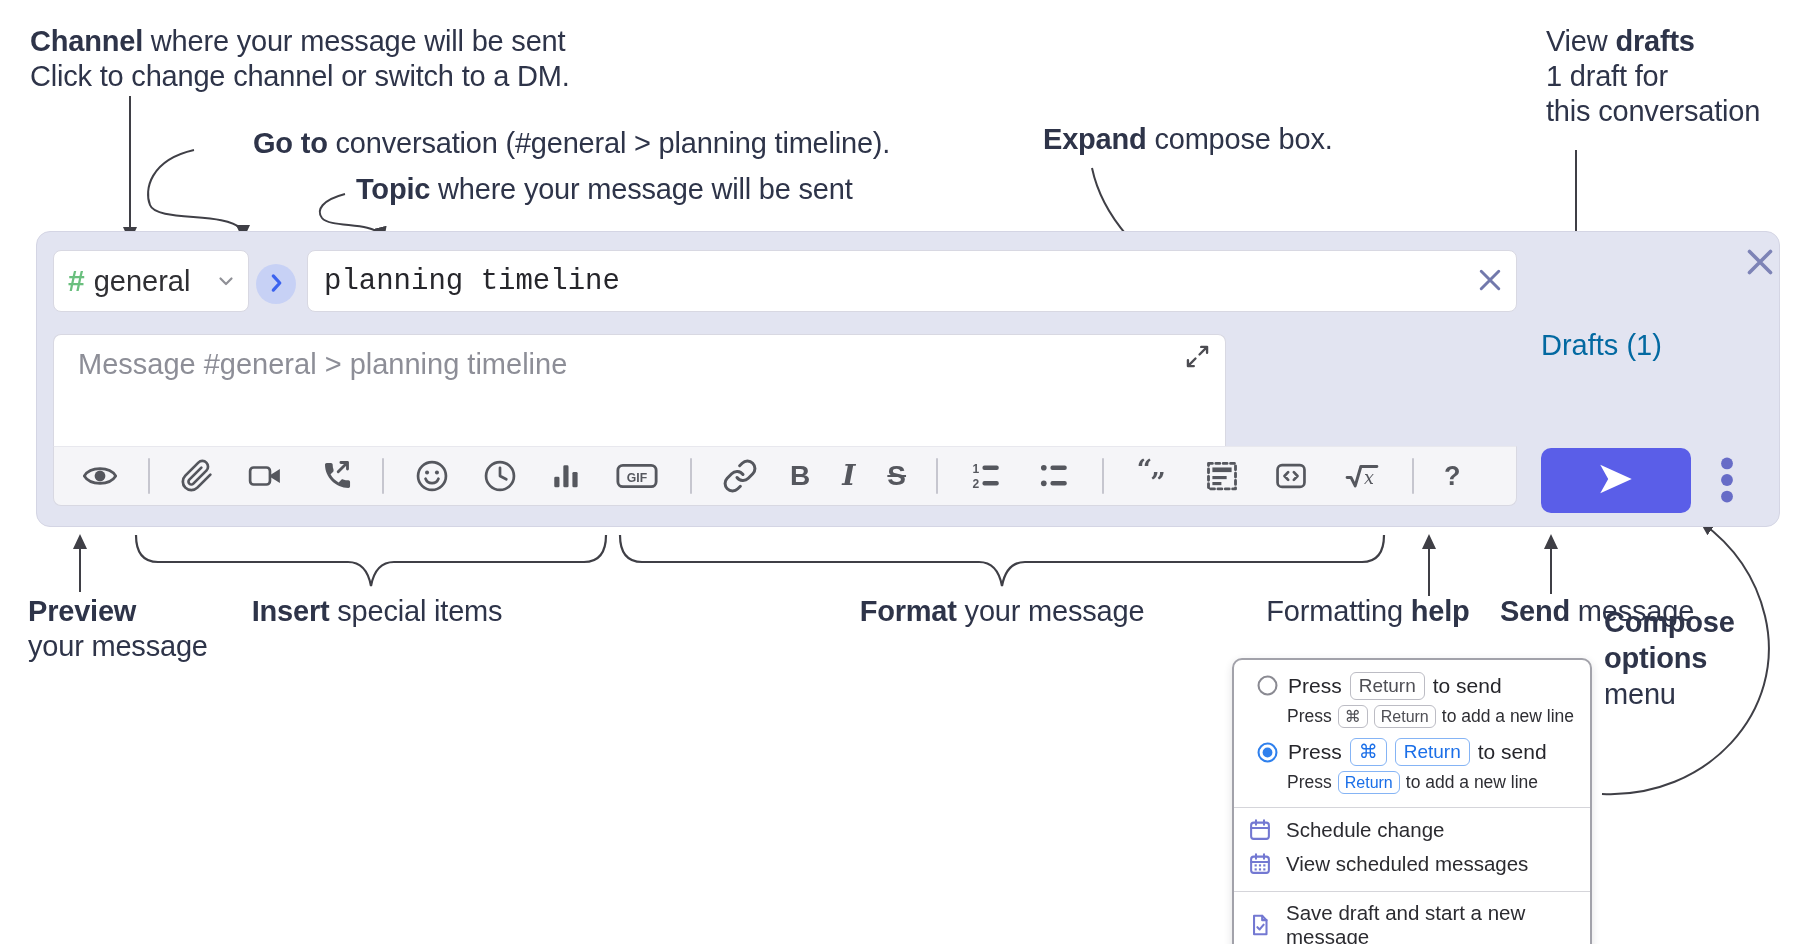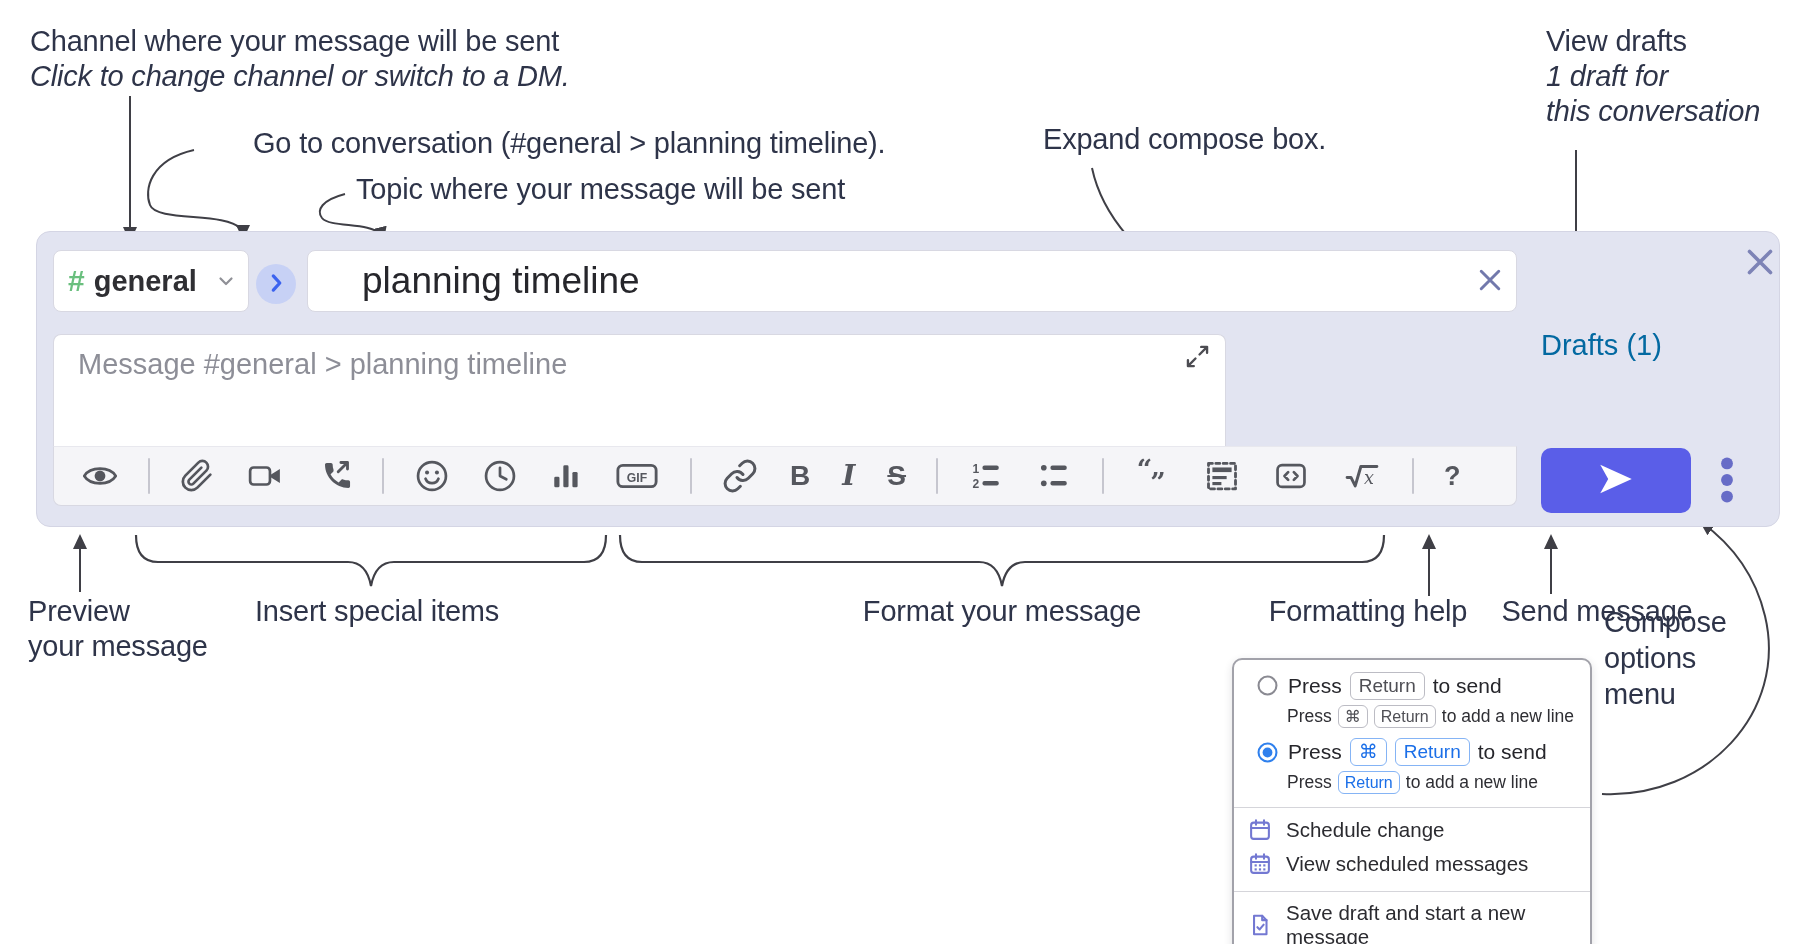--- a/index.html
+++ b/index.html
@@ -1,36 +1,36 @@
 <!DOCTYPE html>
 <html><head>
 <meta charset="utf-8">
 <style>
   html,body{margin:0;padding:0;background:#fff;}
   .stage{position:relative;width:1814px;height:944px;background:#fff;overflow:hidden;
          font-family:"Liberation Sans",sans-serif;color:#2e3449;}
   .abs{position:absolute;}
   
   .ann{position:absolute;font-size:29px;line-height:35px;color:#2e3449;white-space:nowrap;letter-spacing:-.2px;}
-  .ann b{font-weight:400;}
-  .ann .it{font-style:italic;}
+  .ann b{font-weight:700;}
+  .ann .it{}
   .center{transform:translateX(-50%);}
   
   .compose{position:absolute;left:36px;top:231px;width:1744px;height:296px;background:#e2e4f1;
            border:1px solid #d4d5e4;border-radius:14px;box-sizing:border-box;}
   .whitebox{position:absolute;background:#fff;border:1px solid #d8d8e2;border-radius:8px;box-sizing:border-box;}
   .chan-picker{left:16px;top:18px;width:196px;height:62px;display:flex;align-items:center;padding:0 10px 0 14px;cursor:pointer;}
   .chan-hash{font-size:30px;font-weight:700;color:#6abf7e;margin-right:9px;}
-  .chan-name{font-size:29px;color:#2f2f33;flex:1;font-weight:bold;}
+  .chan-name{font-size:29px;color:#2f2f33;flex:1;}
   .chan-chev{color:#8f9096;display:flex;}
   .goto-btn{position:absolute;left:219px;top:32px;width:40px;height:40px;border-radius:50%;background:#c7d1f5;
             border:none;display:flex;align-items:center;justify-content:center;cursor:pointer;color:#3c63ef;padding:0;}
   .topic-box{left:270px;top:18px;width:1210px;height:62px;display:flex;align-items:center;}
-  .topic-input{flex:1;border:none;outline:none;font-size:37px;color:#26262b;padding:0 10px 0 16px;
-               font-family:Liberation Sans, sans-serif;background:transparent;margin-left:38px;}
+  .topic-input{flex:1;border:none;outline:none;font-size:29px;color:#26262b;padding:0 10px 0 16px;
+               font-family:Liberation Mono, monospace;background:transparent;}
   .icon-btn{background:none;border:none;padding:0;cursor:pointer;display:flex;align-items:center;justify-content:center;}
   .topic-clear{width:44px;height:44px;color:#7279ac;margin-right:4px;}
   .msg-box{left:16px;top:102px;width:1173px;height:112px;border-radius:8px 8px 0 0;border-bottom:none;}
   .msg-placeholder{position:absolute;left:24px;top:13px;font-size:29px;color:#8d8e97;}
   .expand-btn{position:absolute;right:10px;top:5px;width:36px;height:36px;color:#4c4c52;}
   .toolbar{position:absolute;left:16px;top:214px;width:1464px;height:60px;background:#f5f5f8;
            border:1px solid #d8d8e2;border-top:1px solid #e8e8ee;border-radius:0 0 8px 8px;box-sizing:border-box;
            display:flex;align-items:center;padding:0 12px;}
   .tb-btn{background:none;border:none;padding:0;margin:0 16px;cursor:pointer;color:#55575e;
           display:flex;align-items:center;justify-content:center;height:46px;}

